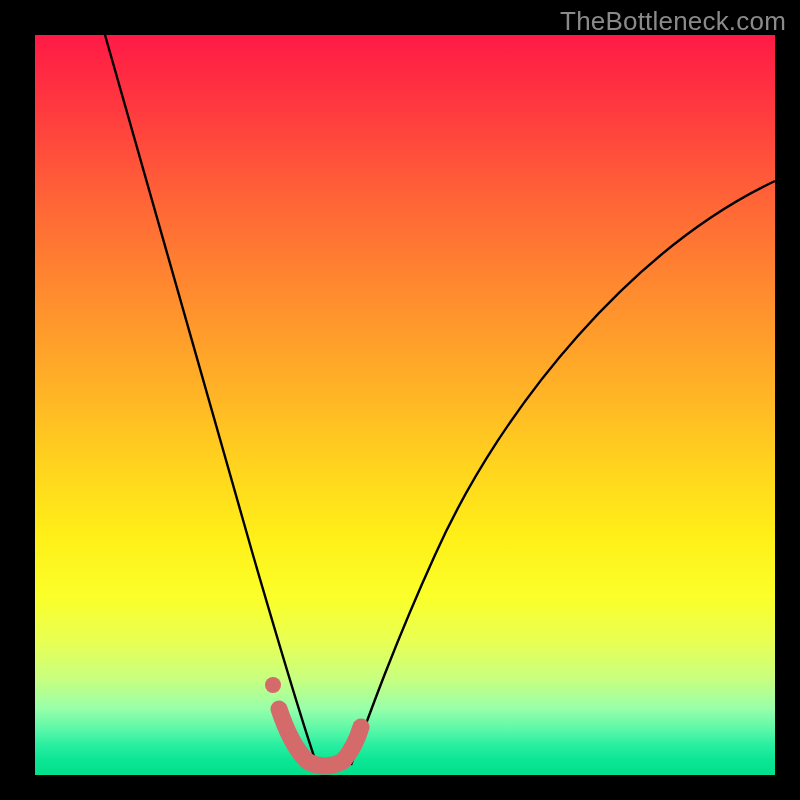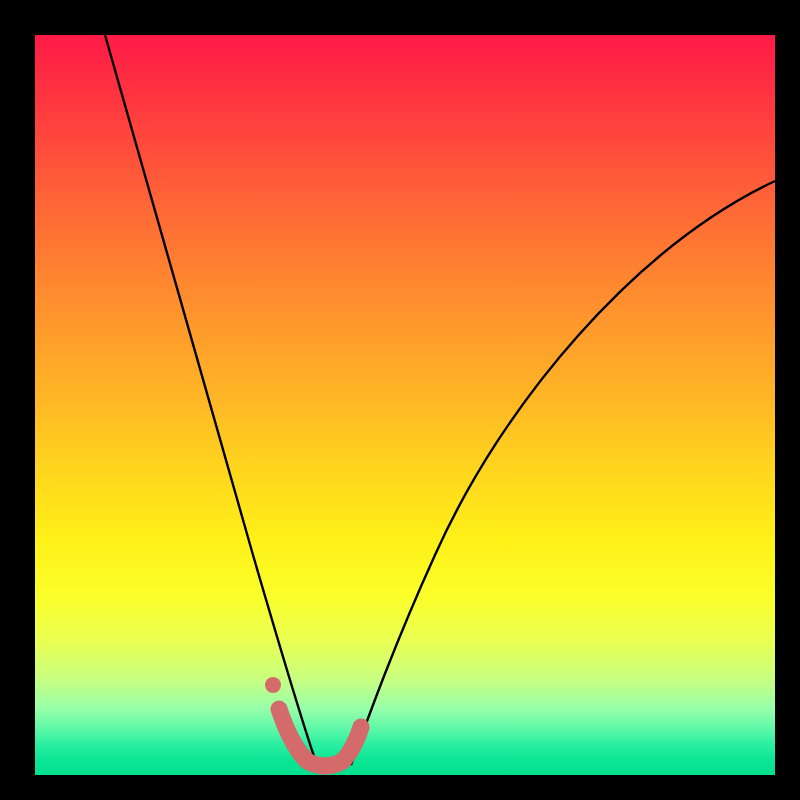--- a/index.html
+++ b/index.html
@@ -81,13 +81,14 @@
 
       <path fill="none" stroke="#d46a6a" stroke-width="17" stroke-linecap="round" stroke-linejoin="round" d="M 244 674
                Q 256 710, 272 726
                Q 290 736, 308 726
                Q 320 712, 326 692"></path>
 
       <circle cx="238" cy="650" r="8" fill="#d46a6a"></circle>
     </svg>
   </div>
 
+  <div class="watermark">TheBottleneck.com</div>
 </div>
 
 </body></html>

